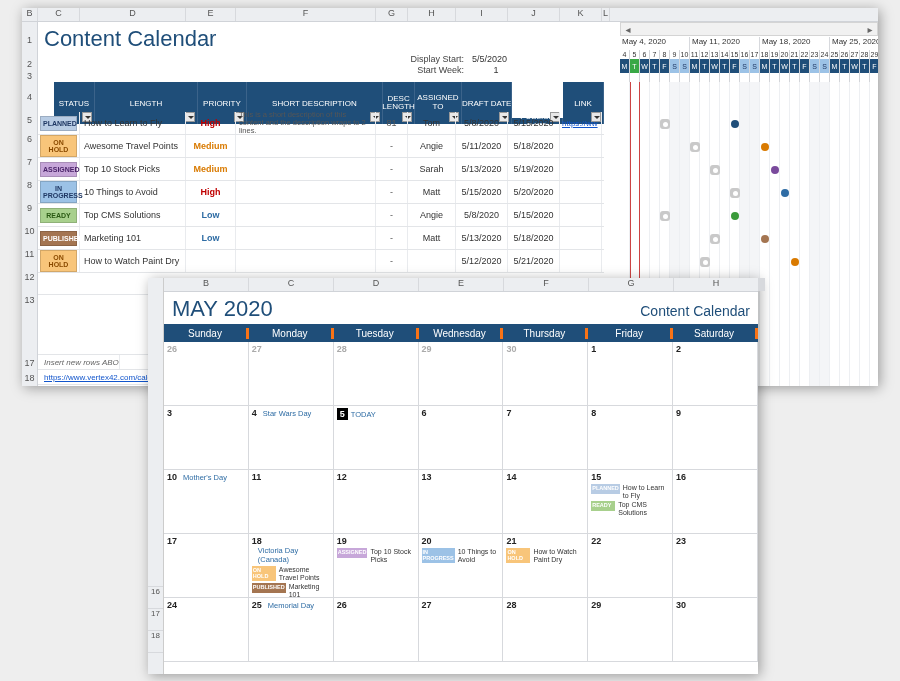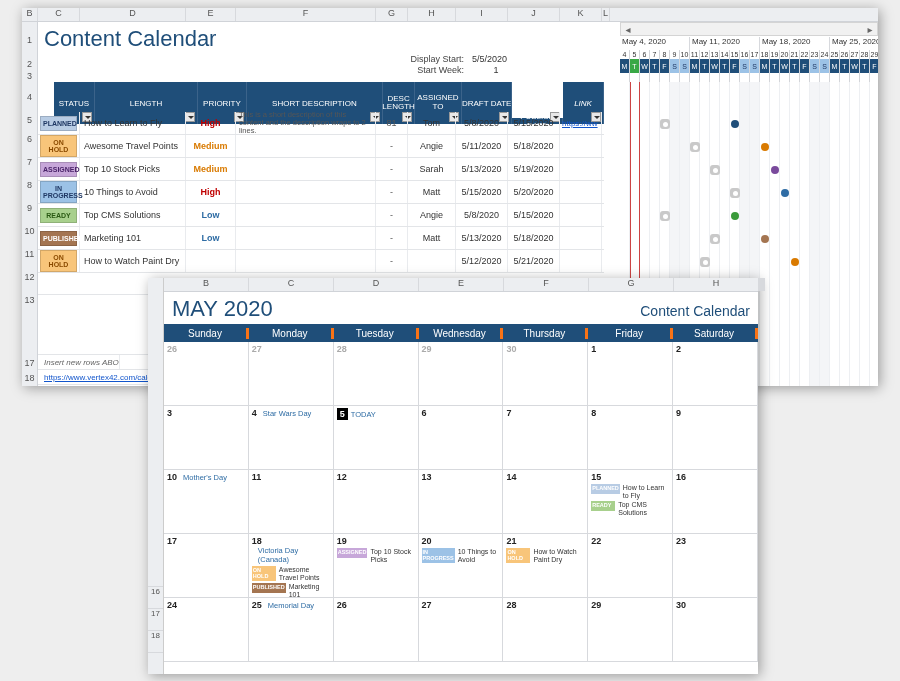--- a/index.html
+++ b/index.html
@@ -317,21 +317,21 @@
             <span class="dropdown-tri"></span>
           </div>
         <div class="blue-hdr" style="width:52px;">
             <span>DRAFT DATE</span>
             <span class="dropdown-tri"></span>
           </div>
         <div class="blue-hdr" style="width:52px;margin-top:36px;">
             <span>PUBLISH DATE</span>
             <span class="dropdown-tri"></span>
           </div>
-        <div class="blue-hdr" style="width:42px;font-style:italic;">
+        <div class="blue-hdr" style="width:42px;">
             <span>LINK</span>
             <span class="dropdown-tri"></span>
           </div>
       </div>
 
       <div id="grows" style="position:absolute;left:0;top:90px;right:274px;">
           <div class="grow">
             <div class="c-status">
               <div class="status-pill bg-planned">PLANNED</div>
             </div>

